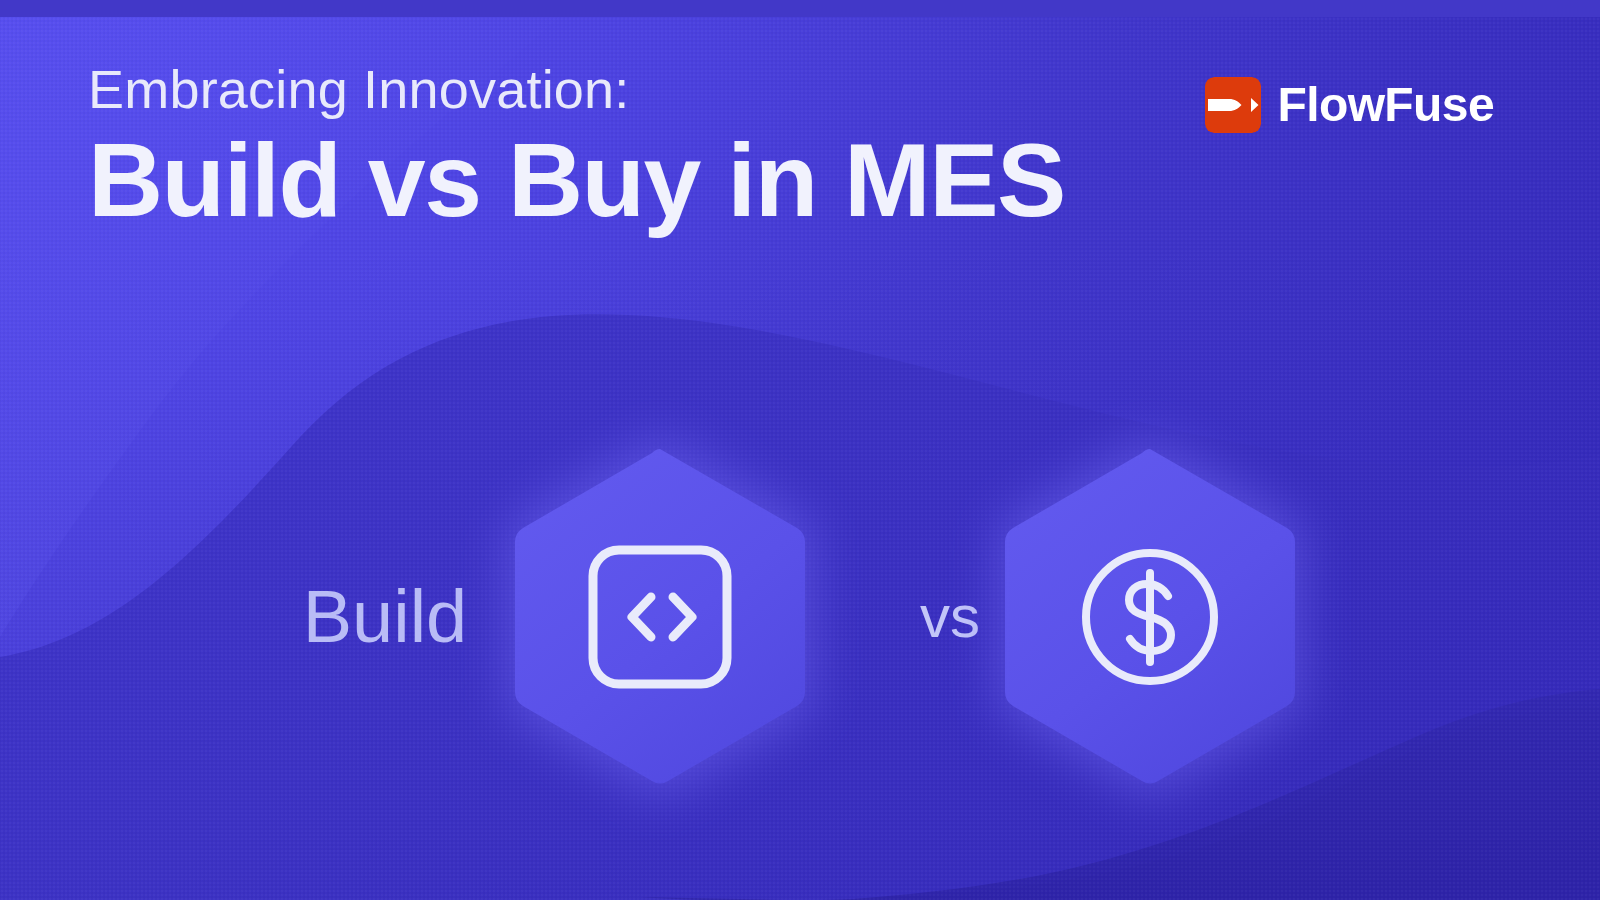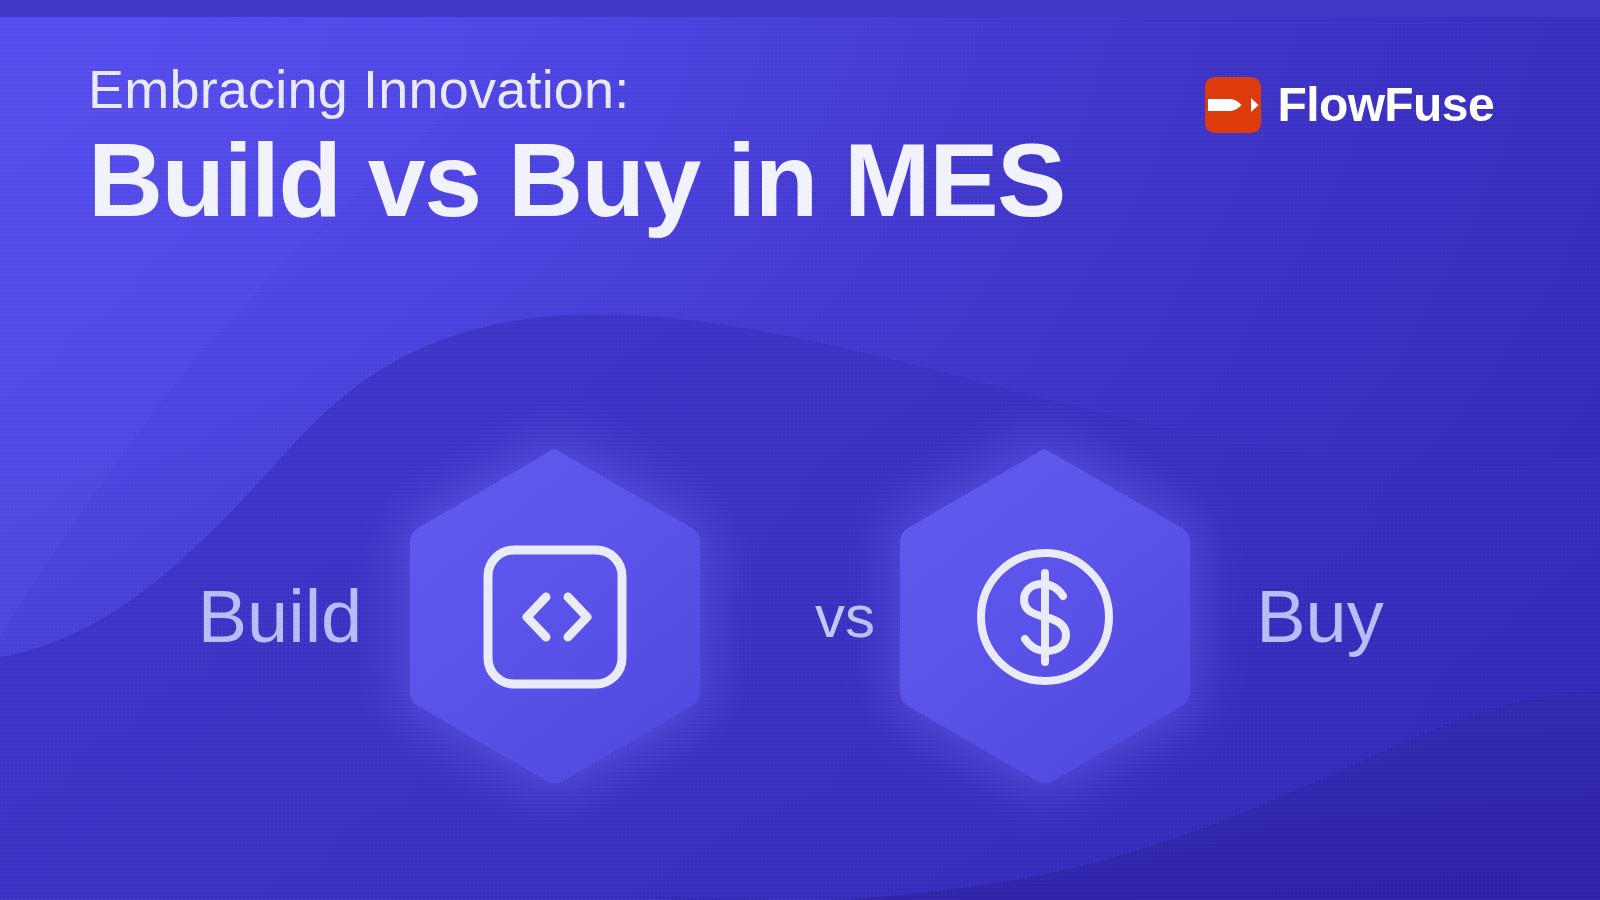--- a/index.html
+++ b/index.html
@@ -183,17 +183,16 @@
         <svg viewBox="0 0 150 150" width="150" height="150" aria-hidden="true">
           <circle cx="75" cy="75" r="64" fill="none" stroke="#e9ebfb" stroke-width="8"></circle>
           <path d="M93 54 C88 46 80 42 72 42 C62 42 54 48 54 58
                    C54 68 62 72 75 75 C88 78 96 83 96 93
                    C96 103 88 109 77 109 C68 109 60 105 55 97" fill="none" stroke="#e9ebfb" stroke-width="8" stroke-linecap="round" stroke-linejoin="round"></path>
           <path d="M75 31 L75 120" fill="none" stroke="#e9ebfb" stroke-width="8" stroke-linecap="round"></path>
         </svg>
       </span>
     </div>
 
-    <div class="side-label">Buy</div>
 
   </div>
 
 </div>
 
 </body></html>

